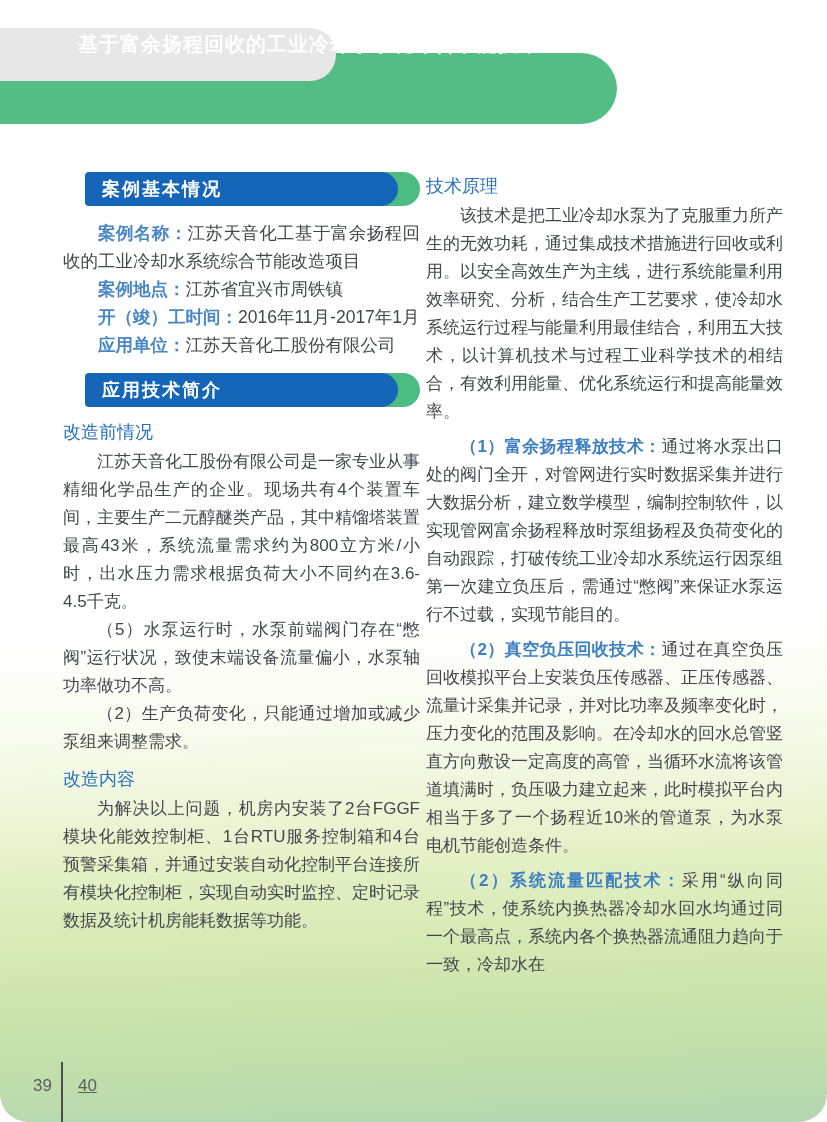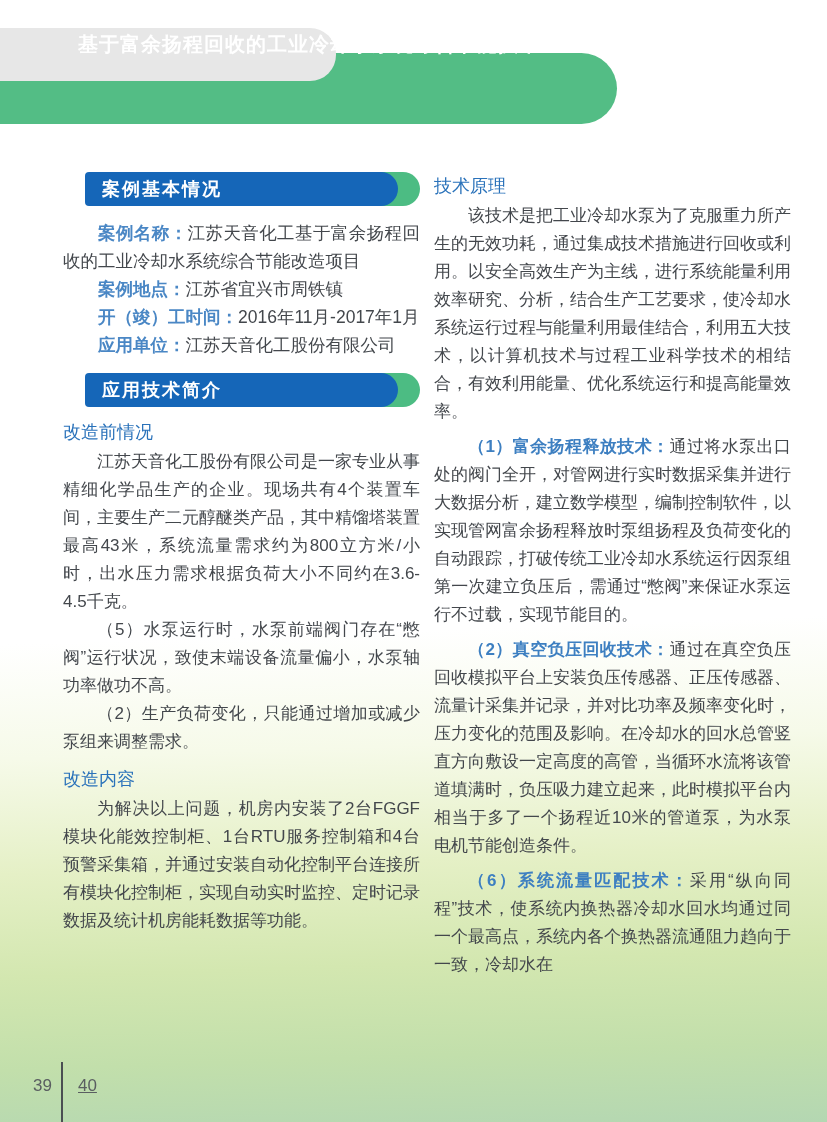--- a/index.html
+++ b/index.html
@@ -2,36 +2,37 @@
 <html><head>
 <meta charset="utf-8">
 <style>
   html,body { margin:0; padding:0; }
   body { font-family:"Liberation Sans","DejaVu Sans",sans-serif; }
   .page {
     position:relative; width:827px; height:1122px; overflow:hidden;
     background:linear-gradient(178deg,
       #ffffff 0%, #ffffff 56%, #f6fae9 66%, #e5f0c6 76%,
       #d3e7b0 85%, #c2dfab 93%, #b4d7b2 100%);
+    border-radius:28px;
   }
   
   .hdr-green {
     position:absolute; left:0; top:53px; width:617px; height:71px;
     background:#53bd85; border-radius:0 36px 36px 0; z-index:1;
   }
   .hdr-gray {
     position:absolute; left:0; top:28px; width:336px; height:53px;
     background:#e7e7e7; border-radius:0 26px 26px 0; z-index:2;
   }
   .page-title {
     position:absolute; left:78px; top:31px; z-index:3;
     color:#ffffff; font-size:20px; font-weight:bold; letter-spacing:1px;
   }
   
-  .content { position:absolute; left:63px; top:172px; width:729px; display:flex; gap:14px; }
+  .content { position:absolute; left:63px; top:172px; width:729px; display:flex; gap:6px; }
   .col { width:357px; }
   
   .sec-banner { position:relative; height:34px; margin:0 0 13px 0; }
   .sec-banner .crescent {
     position:absolute; left:44px; right:0; top:0; height:34px;
     background:#4cbc83; border-radius:17px;
   }
   .sec-banner .pill {
     position:absolute; left:22px; right:22px; top:0; height:34px;
     background:#1566b8; border-radius:4px 17px 17px 4px;
@@ -94,21 +95,21 @@
 
     </div>
 
     <div class="col">
 
       <div class="sub-h" style="margin-top:2px;">技术原理</div>
       <p class="body-p">该技术是把工业冷却水泵为了克服重力所产生的无效功耗，通过集成技术措施进行回收或利用。以安全高效生产为主线，进行系统能量利用效率研究、分析，结合生产工艺要求，使冷却水系统运行过程与能量利用最佳结合，利用五大技术，以计算机技术与过程工业科学技术的相结合，有效利用能量、优化系统运行和提高能量效率。</p>
 
       <p class="body-p pt"><span class="lead">（1）富余扬程释放技术：</span><span>通过将水泵出口处的阀门全开，对管网进行实时数据采集并进行大数据分析，建立数学模型，编制控制软件，以实现管网富余扬程释放时泵组扬程及负荷变化的自动跟踪，打破传统工业冷却水系统运行因泵组第一次建立负压后，需通过“憋阀”来保证水泵运行不过载，实现节能目的。</span></p>
       <p class="body-p pt"><span class="lead">（2）真空负压回收技术：</span><span>通过在真空负压回收模拟平台上安装负压传感器、正压传感器、流量计采集并记录，并对比功率及频率变化时，压力变化的范围及影响。在冷却水的回水总管竖直方向敷设一定高度的高管，当循环水流将该管道填满时，负压吸力建立起来，此时模拟平台内相当于多了一个扬程近10米的管道泵，为水泵电机节能创造条件。</span></p>
-      <p class="body-p pt"><span class="lead">（6）系统流量匹配技术：</span><span>采用“纵向同程”技术，使系统内换热器冷却水回水均通过同一个最高点，系统内各个换热器流通阻力趋向于一致，冷却水在</span></p>
+      <p class="body-p pt"><span class="lead">（2）系统流量匹配技术：</span><span>采用“纵向同程”技术，使系统内换热器冷却水回水均通过同一个最高点，系统内各个换热器流通阻力趋向于一致，冷却水在</span></p>
 
     </div>
   </div>
 
   <div class="foot-num foot-39">39</div>
   <div class="foot-line"></div>
   <div class="foot-num foot-40">40</div>
 
 </div>
 

